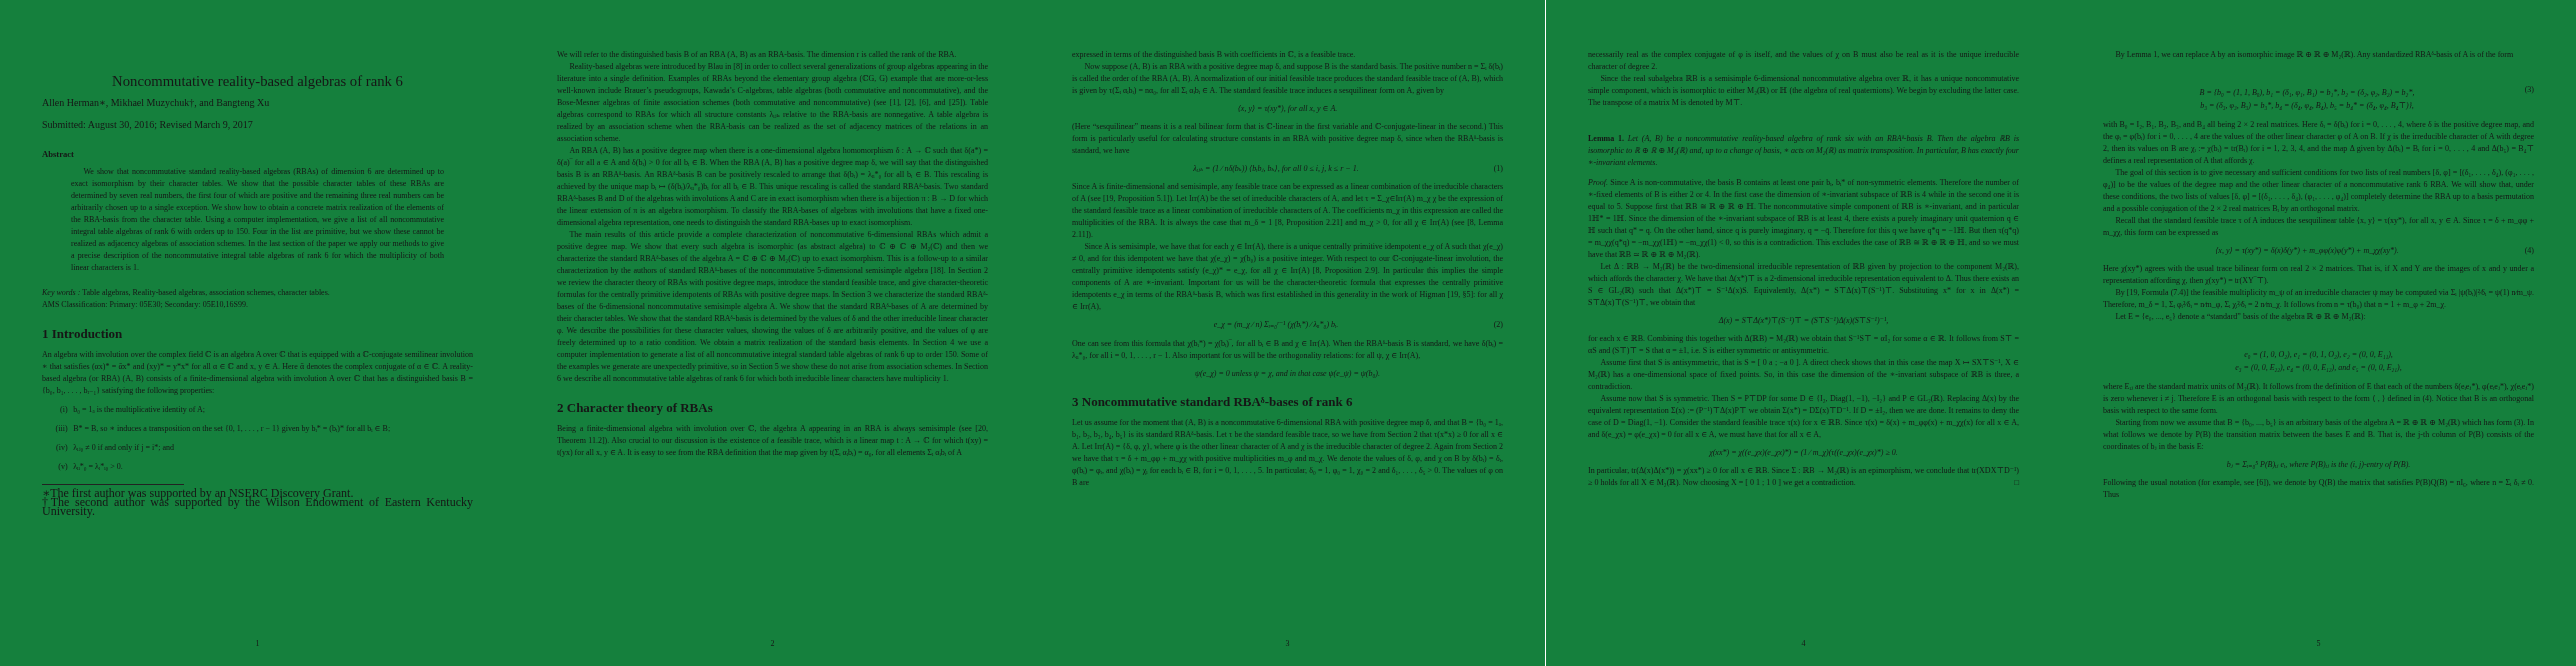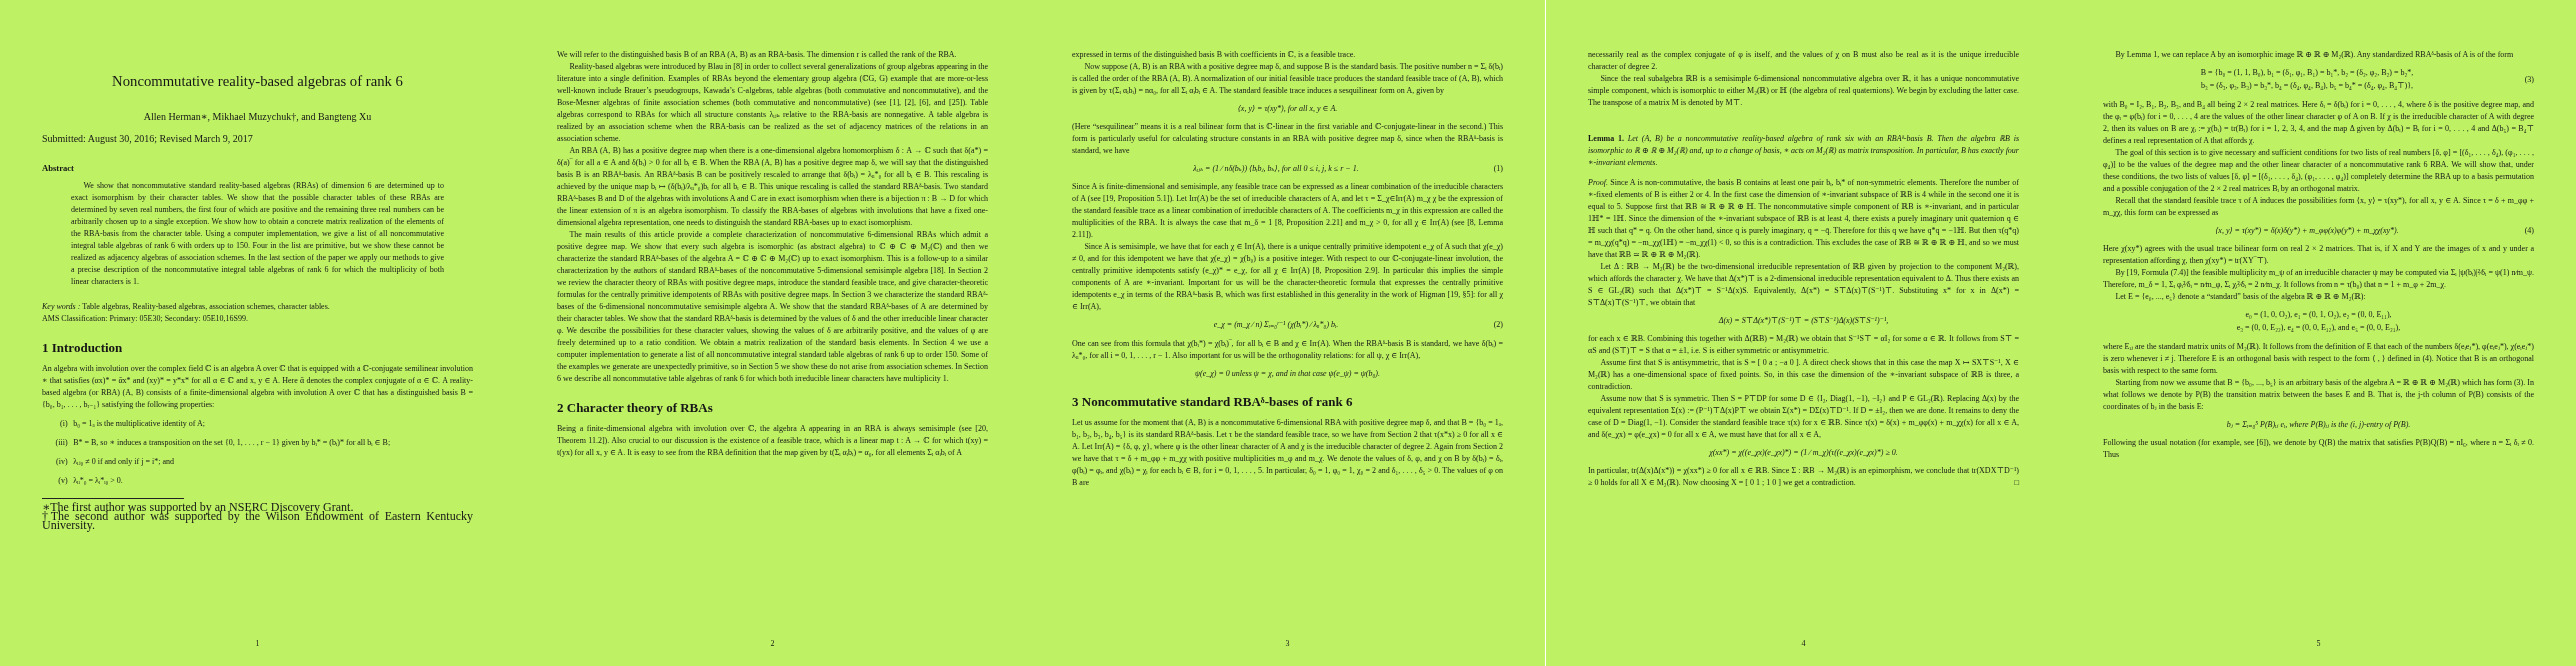--- a/index.html
+++ b/index.html
@@ -1,42 +1,42 @@
 <!DOCTYPE html>
 <html style="font-size:9px"><head>
 <meta charset="utf-8">
 <style>
   html,body{margin:0;padding:0;background:#ffffff;}
   .canvas{position:relative;width:2576px;height:667px;background:#ffffff;overflow:hidden;
           font-family:"Liberation Serif","DejaVu Serif",serif;color:#161616;}
-  .sheet{position:absolute;top:0;width:515px;height:667px;background:#bef264;overflow:hidden;}
+  .sheet{position:absolute;top:0;width:515px;height:667px;background:#15803d;overflow:hidden;}
   .sheet .content{margin:0 42px;text-align:justify;font-size:8px;line-height:12px;}
   .pad-body{padding-top:49px;}
   p{margin:0;text-indent:1.55em;}
   p.noindent{text-indent:0;}
   .pagenum{position:absolute;bottom:19px;left:0;width:100%;text-align:center;font-size:8px;}
   
   .p1-title{margin:73px 0 0;text-align:center;font-size:14.7px;font-weight:normal;line-height:1.2;}
-  .p1-authors{margin-top:20px;text-align:center;font-size:10px;text-indent:0;}
+  .p1-authors{margin-top:6px;font-size:10px;text-indent:0;}
   .p1-submitted{margin-top:10.6px;text-align:left;font-size:10px;text-indent:0;}
   .p1-abs-head{margin-top:16.7px;text-align:left;font-weight:bold;font-size:8.6px;text-indent:0;}
   .p1-abstract{margin:5.6px 29px 0;text-indent:1.55em;}
   .p1-meta{margin-top:13.3px;}
   .p1-meta .lbl{font-style:italic;}
   .sec-head{font-weight:bold;font-size:13px;text-indent:0;text-align:left;margin:16.7px 0 9px;}
   .list-item{display:flex;margin-top:7.2px;text-indent:0;}
   .list-item .li-label{flex:0 0 25.6px;text-align:right;padding-right:5.6px;}
   .list-item .li-text{flex:1;}
   .fn-rule{border:0;border-top:0.8px solid #222;width:142px;margin:11px 0 3.3px;}
   .footnote{font-size:12px;line-height:9.4px;text-indent:0;}
   
   .eq{display:flex;align-items:center;margin:6.1px 0;text-indent:0;}
   .eq .eq-body{flex:1;text-align:center;font-style:italic;}
   .eq .eq-num{flex:0 0 23px;text-align:right;font-style:normal;}
-  .eq .eq-lines{flex:1;text-align:center;}
+  .eq .eq-lines{flex:1;text-align:center;font-style:italic;margin-top:20px;}
   .eq .eq-lines div{line-height:12.8px;}
   
   .arxiv{position:absolute;left:5.6px;top:560px;transform:rotate(-90deg);transform-origin:0 0;
          white-space:nowrap;color:#7d7d86;font-size:16.7px;letter-spacing:0.3px;
          font-family:"Liberation Serif","DejaVu Serif",serif;}
   .lemma{font-style:italic;margin-top:24px;}
   .lemma .lem-label{font-style:normal;font-weight:bold;}
   .proof{margin-top:7.8px;}
   .proof .proof-label{font-style:italic;}
   .qed{float:right;font-style:normal;}
@@ -148,21 +148,21 @@
       <p>By Lemma 1, we can replace A by an isomorphic image ℝ ⊕ ℝ ⊕ M₂(ℝ).  Any standardized RBAᵟ-basis of A is of the form</p>
       <div class="eq">
         <div class="eq-lines">
           <div>B  =  {b₀ = (1, 1, B₀), b₁ = (δ₁, φ₁, B₁) = b₁*, b₂ = (δ₂, φ₂, B₂) = b₂*,</div>
           <div>b₃ = (δ₃, φ₃, B₃) = b₃*, b₄ = (δ₄, φ₄, B₄), b₅ = b₄* = (δ₄, φ₄, B₄⊤)},</div>
         </div>
         <div class="eq-num">(3)</div>
       </div>
       <p class="noindent">with B₀ = I₂, B₁, B₂, B₃, and B₄ all being 2 × 2 real matrices.  Here δᵢ = δ(bᵢ) for i = 0, . . . , 4, where δ is the positive degree map, and the φᵢ = φ(bᵢ) for i = 0, . . . , 4 are the values of the other linear character φ of A on B.  If χ is the irreducible character of A with degree 2, then its values on B are χᵢ := χ(bᵢ) = tr(Bᵢ) for i = 1, 2, 3, 4, and the map Δ given by Δ(bᵢ) = Bᵢ for i = 0, . . . , 4 and Δ(b₅) = B₄⊤ defines a real representation of A that affords χ.</p>
       <p>The goal of this section is to give necessary and sufficient conditions for two lists of real numbers [δ, φ] = [(δ₁, . . . , δ₄), (φ₁, . . . , φ₄)] to be the values of the degree map and the other linear character of a noncommutative rank 6 RBA.  We will show that, under these conditions, the two lists of values [δ, φ] = [(δ₁, . . . , δ₄), (φ₁, . . . , φ₄)] completely determine the RBA up to a basis permutation and a possible conjugation of the 2 × 2 real matrices Bᵢ by an orthogonal matrix.</p>
-      <p>Recall that the standard feasible trace τ of A induces the possibilities form ⟨x, y⟩ = τ(xy*), for all x, y ∈ A.  Since τ = δ + m_φφ + m_χχ, this form can be expressed as</p>
+      <p>Recall that the standard feasible trace τ of A induces the sesquilinear table ⟨x, y⟩ = τ(xy*), for all x, y ∈ A.  Since τ = δ + m_φφ + m_χχ, this form can be expressed as</p>
       <div class="eq">
         <div class="eq-body">⟨x, y⟩ = τ(xy*) = δ(x)δ(y*) + m_φφ(x)φ(y*) + m_χχ(xy*).</div>
         <div class="eq-num">(4)</div>
       </div>
       <p class="noindent">Here χ(xy*) agrees with the usual trace bilinear form on real 2 × 2 matrices.  That is, if X and Y are the images of x and y under a representation affording χ, then χ(xy*) = tr(XY‾⊤).</p>
       <p>By [19, Formula (7.4)] the feasible multiplicity m_ψ of an irreducible character ψ may be computed via Σᵢ |ψ(bᵢ)|²∕δᵢ = ψ(1) n∕m_ψ.  Therefore, m_δ = 1, Σᵢ φᵢ²∕δᵢ = n∕m_φ, Σᵢ χᵢ²∕δᵢ = 2 n∕m_χ.  It follows from n = τ(b₀) that n = 1 + m_φ + 2m_χ.</p>
       <p>Let E = {e₀, ..., e₅} denote a “standard” basis of the algebra ℝ ⊕ ℝ ⊕ M₂(ℝ):</p>
       <div class="eq">
         <div class="eq-lines">
           <div>e₀  =  (1, 0, O₂),       e₁  =  (0, 1, O₂),       e₂  =  (0, 0, E₁₁),</div>

